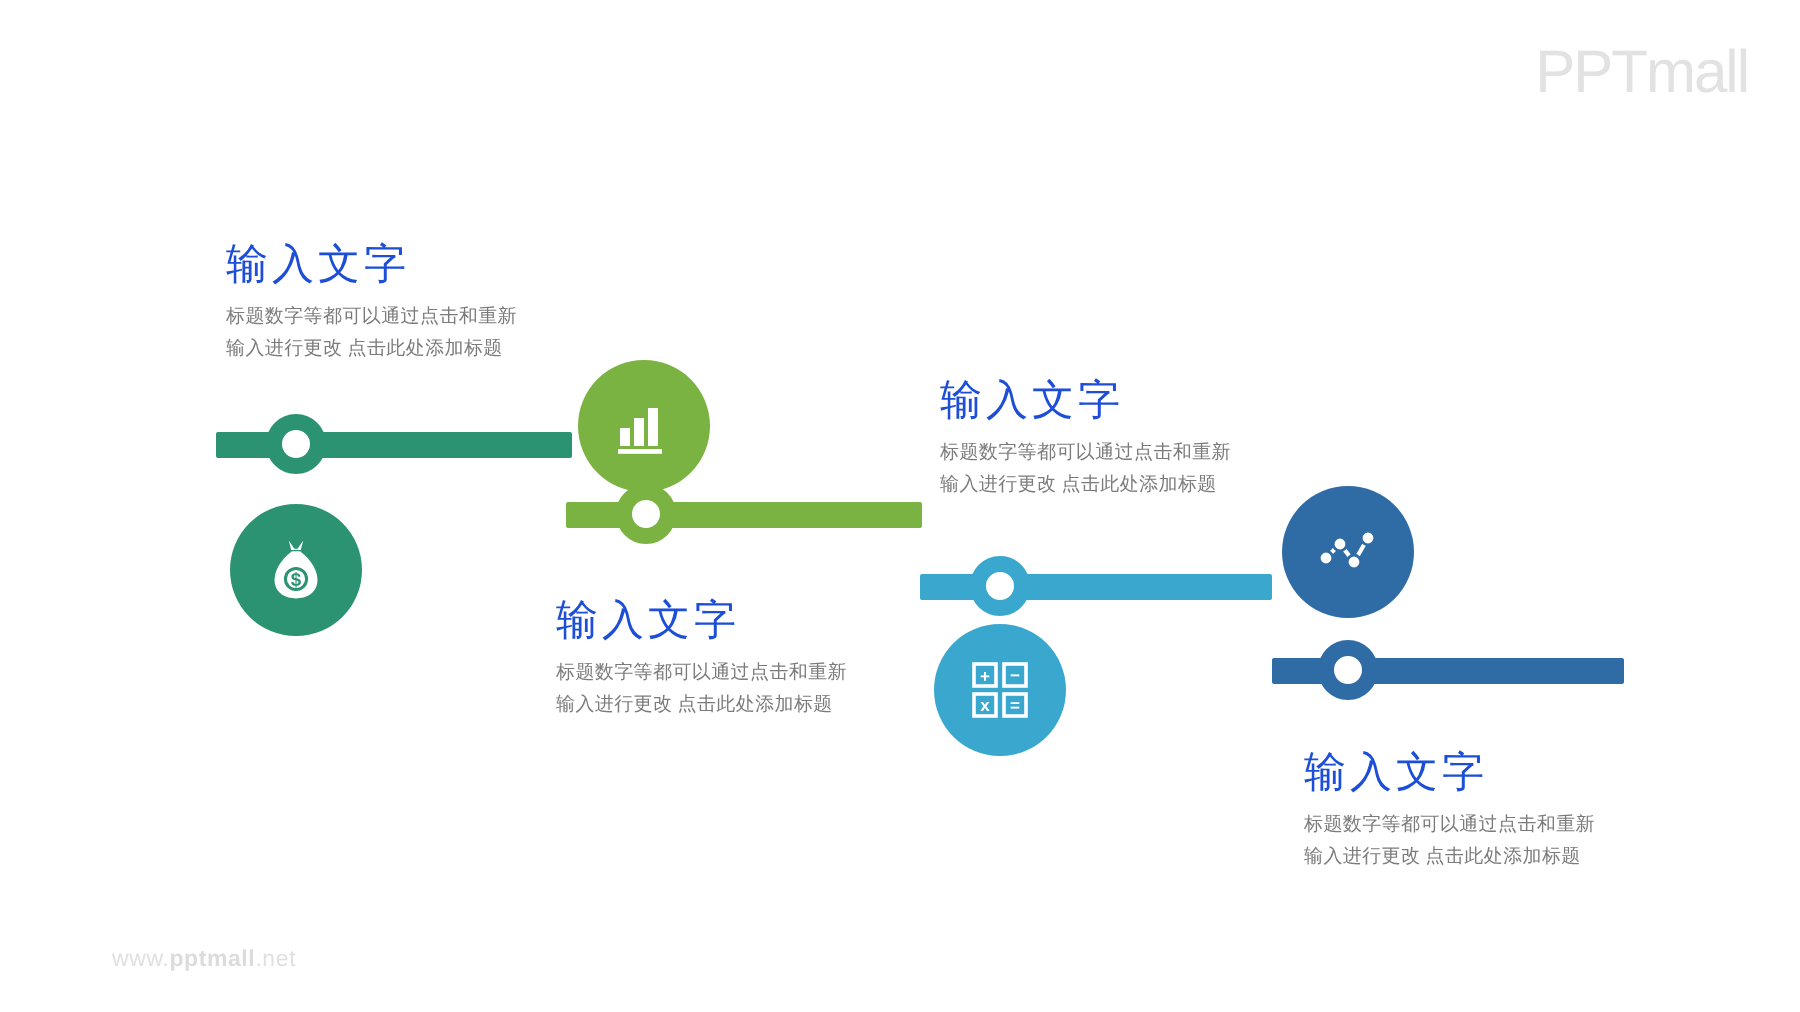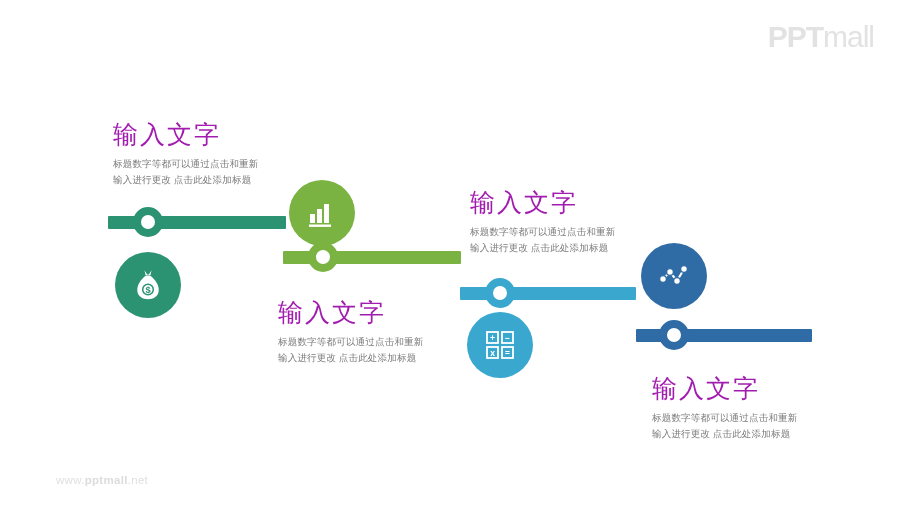--- a/index.html
+++ b/index.html
@@ -9,21 +9,21 @@
     overflow:hidden;position:relative;
   }
   .stage{position:absolute;inset:0;}
 
   
   .logo{
     position:absolute;right:26px;top:22px;
     font-size:30px;letter-spacing:-1px;color:#e2e2e2;
     font-weight:400;user-select:none;line-height:1;
   }
-  .logo .b{font-weight:700;}
+  .logo .b{font-weight:400;}
   .footer{
     position:absolute;left:56px;top:474px;
     font-size:11.5px;color:#e0e0e0;letter-spacing:.3px;
   }
   .footer .b{font-weight:700;color:#dcdcdc;}
 
   
   .bar{position:absolute;height:13px;border-radius:1px;}
 
   
@@ -35,21 +35,21 @@
   
   .circle{
     position:absolute;width:66px;height:66px;border-radius:50%;
     display:flex;align-items:center;justify-content:center;
   }
   .circle svg{display:block;}
 
   
   .txt{position:absolute;}
   .txt h3{
-    margin:0 0 6px 0;font-size:25px;font-weight:400;color:#a21caf;
+    margin:0 0 6px 0;font-size:21px;font-weight:400;color:#1d4ed8;
     letter-spacing:2px;font-family:"Liberation Serif","DejaVu Serif",serif;
     white-space:nowrap;
   }
   .txt p{
     margin:0;font-size:9.5px;line-height:1.65;color:#7b7b7b;
     letter-spacing:.2px;white-space:nowrap;font-family:Liberation Serif, serif;
   }
 </style>
 </head>
 <body>

